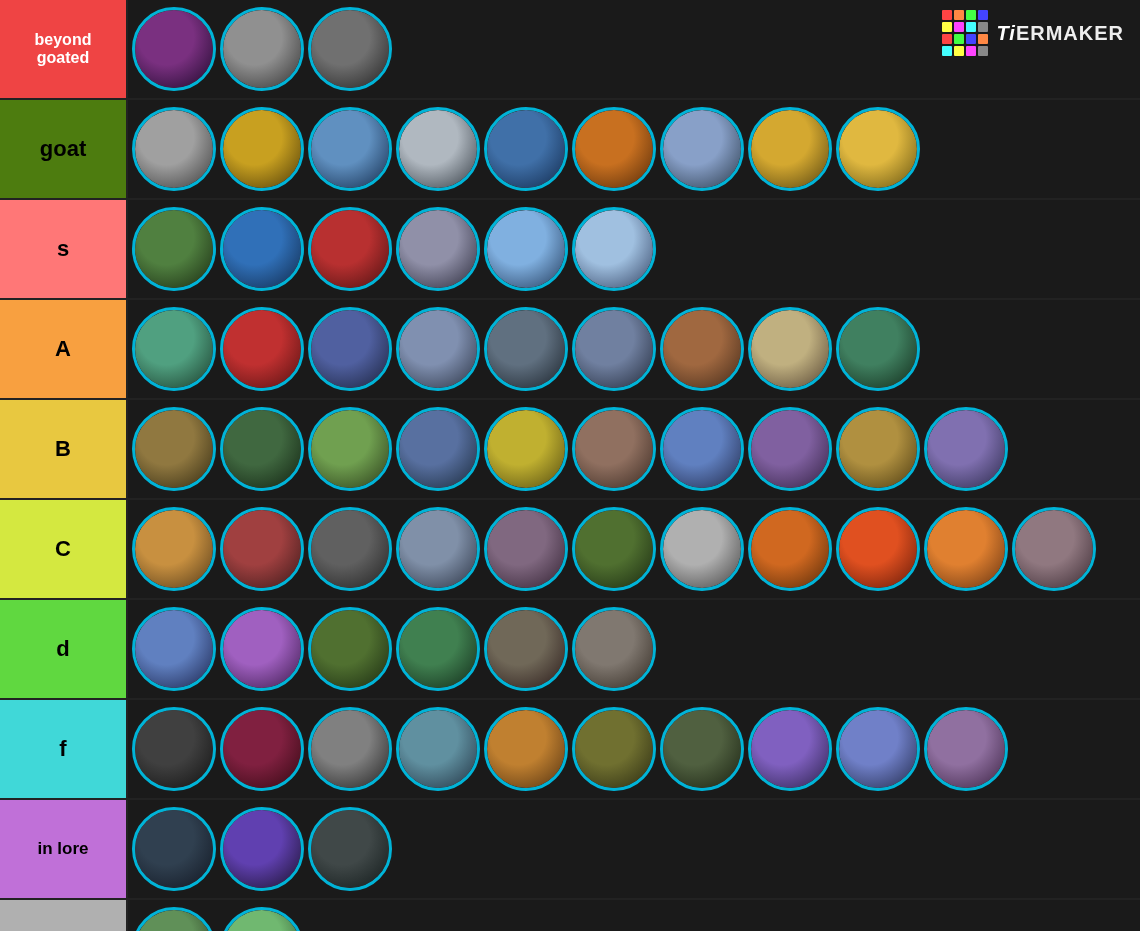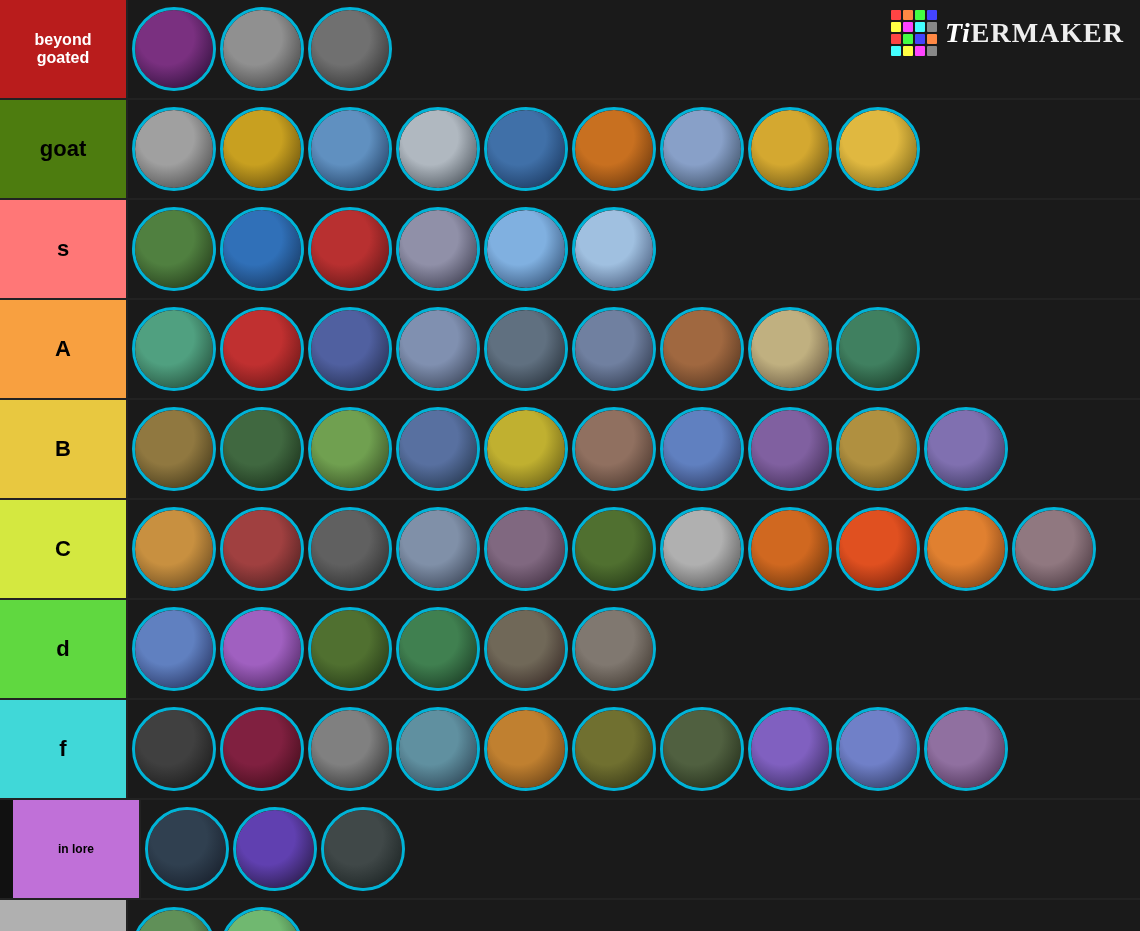--- a/index.html
+++ b/index.html
@@ -59,21 +59,21 @@
       background: linear-gradient(135deg, #444 0%, #222 100%);
       display: flex;
       align-items: center;
       justify-content: center;
       font-size: 10px;
       color: #aaa;
       text-align: center;
     }
 
     
-    .row-beyond { background: #b91c1c; }
+    .row-beyond { background: #ef4444; }
     .row-goat { background: #4d7c0f; }
     .row-s { background: #f77; }
     .row-a { background: #f8a040; }
     .row-b { background: #e8c840; }
     .row-c { background: #d4e840; }
     .row-d { background: #60d840; }
     .row-f { background: #40d8d8; }
     .row-inlore { background: #c070d8; }
     .row-idplay { background: #b0b0b0; }
     .logo {
@@ -90,25 +90,25 @@
       grid-template-columns: repeat(4, 10px);
       grid-template-rows: repeat(4, 10px);
       gap: 2px;
     }
     .logo-cell {
       width: 10px;
       height: 10px;
       border-radius: 1px;
     }
     .logo-text {
-      font-size: 28px;
+      font-size: 20px;
       font-weight: bold;
       color: #eee;
       letter-spacing: 1px;
-      font-family: Liberation Serif, serif;
+      font-family: Liberation Sans, sans-serif;
     }
     .logo-text span {
       color: #fff;
     }
   </style>
 </head>
 <body>
 
 <div style="position:relative;">
 
@@ -372,21 +372,21 @@
         <div class="char-circle">
             <div class="char-circle-inner" style="background: radial-gradient(circle at 40% 35%, #7080c8 40%, #202848 100%);"></div>
           </div>
         <div class="char-circle">
             <div class="char-circle-inner" style="background: radial-gradient(circle at 40% 35%, #9070a0 40%, #382040 100%);"></div>
           </div>
       </div>
     </div>
 
     <div class="tier-row">
-      <div class="tier-label row-inlore" style="font-size:12px;margin-left:13px;">in lore</div>
+      <div class="tier-label row-inlore" style="font-size:17px;">in lore</div>
       <div class="tier-items">
         <div class="char-circle">
             <div class="char-circle-inner" style="background: radial-gradient(circle at 40% 35%, #304050 40%, #101520 100%);"></div>
           </div>
         <div class="char-circle">
             <div class="char-circle-inner" style="background: radial-gradient(circle at 40% 35%, #6040b0 40%, #181028 100%);"></div>
           </div>
         <div class="char-circle">
             <div class="char-circle-inner" style="background: radial-gradient(circle at 40% 35%, #404848 40%, #101818 100%);"></div>
           </div>

